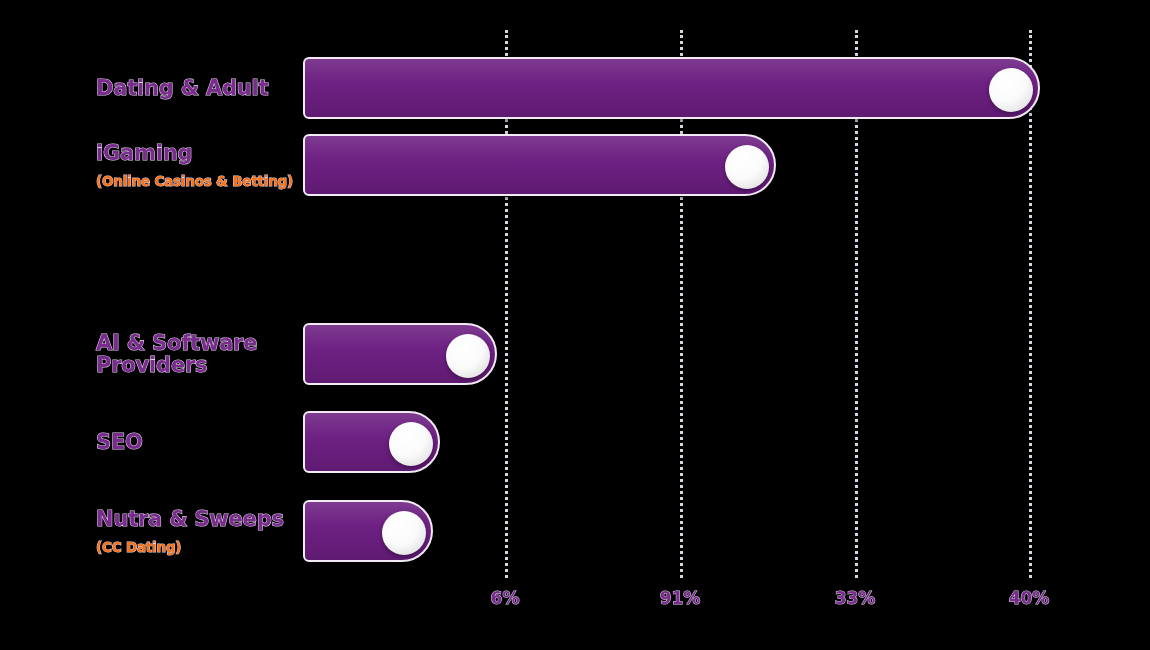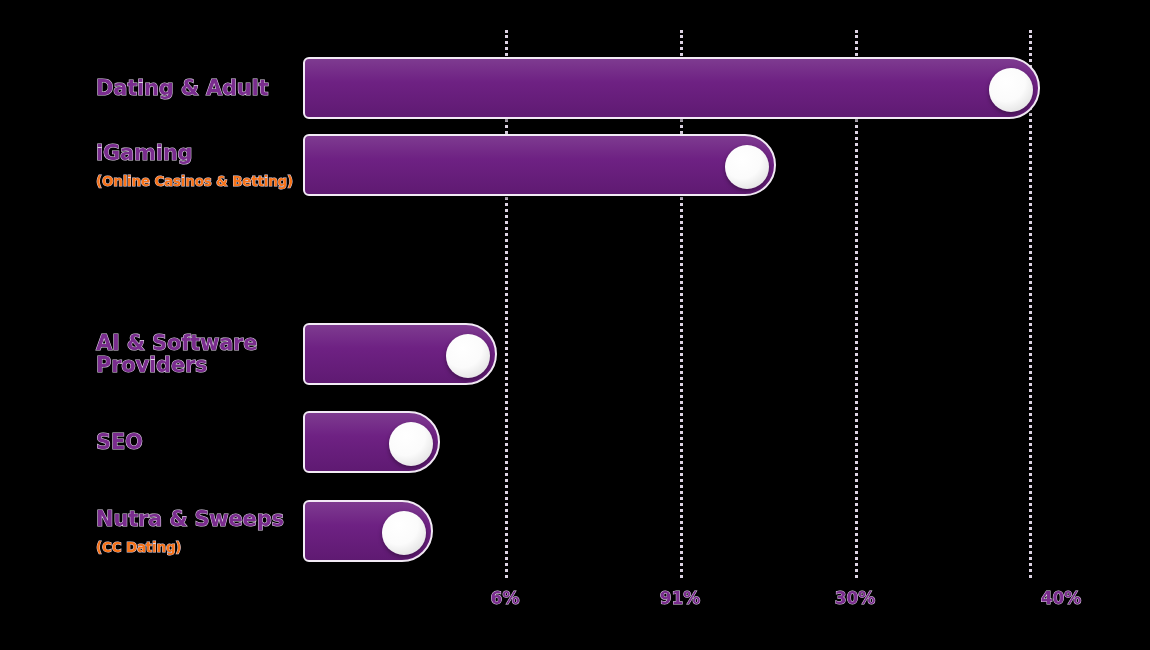--- a/index.html
+++ b/index.html
@@ -184,16 +184,16 @@
     </div>
     <div class="bar-track">
       <div class="bar" style="width:130px;">
         <div class="bar-knob" style="left:77px;"></div>
       </div>
     </div>
   </div>
 
   <div class="tick-label" style="left:505px;">6%</div>
   <div class="tick-label" style="left:680px;">91%</div>
-  <div class="tick-label" style="left:855px;">30%</div>
-  <div class="tick-label" style="left:1029px;margin-left:32px;">40%</div>
+  <div class="tick-label" style="left:855px;">33%</div>
+  <div class="tick-label" style="left:1029px;">40%</div>
 
 </div>
 
 </body></html>

